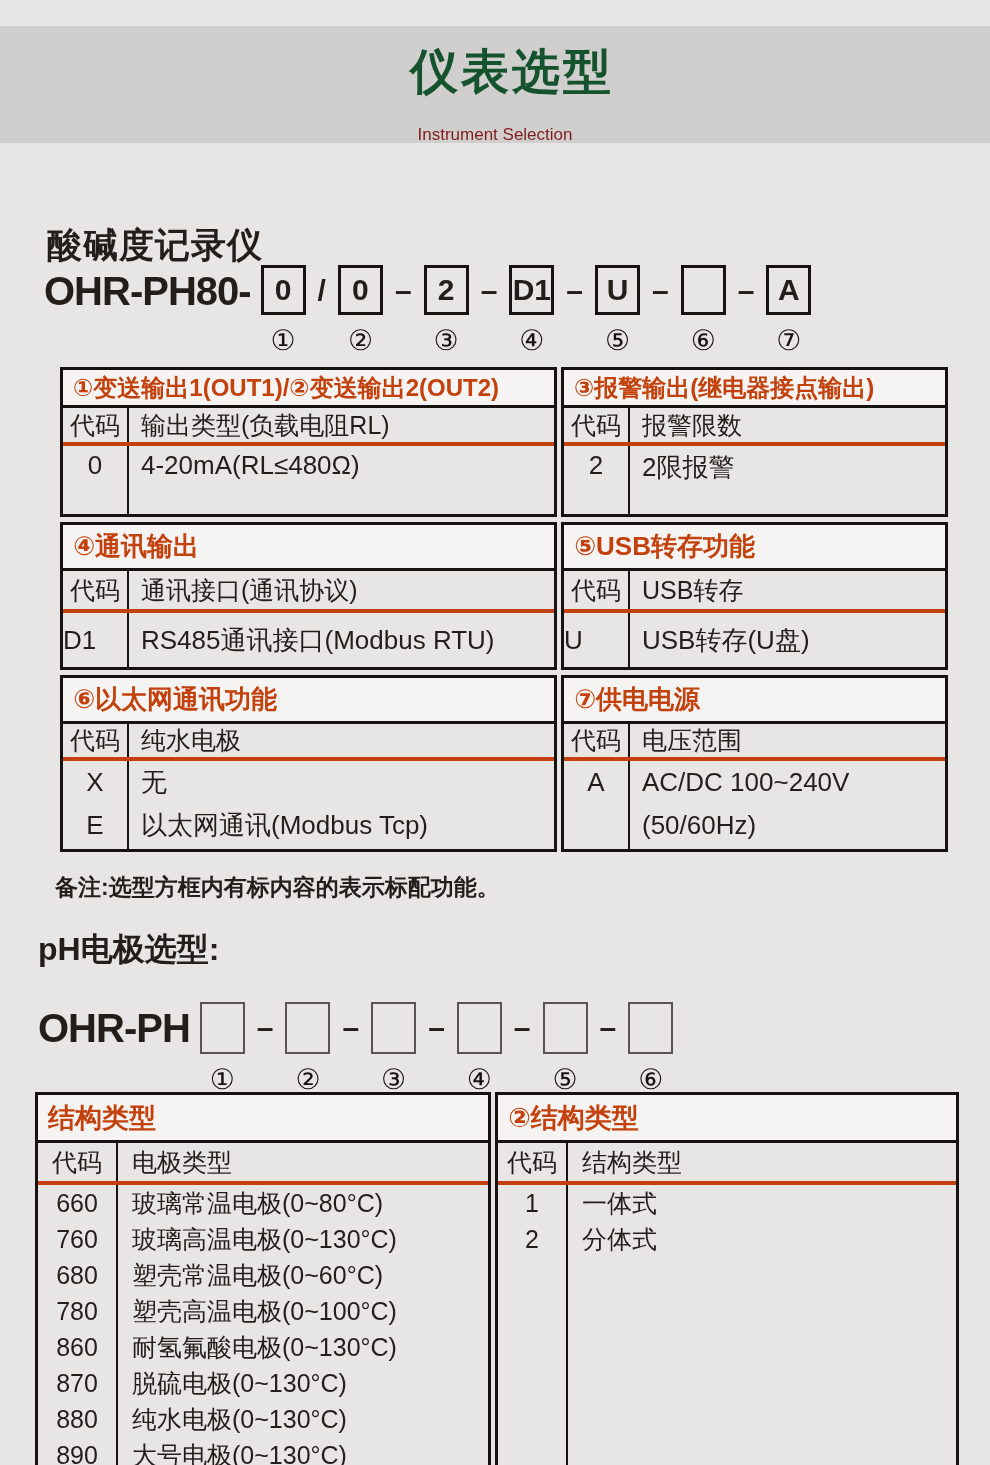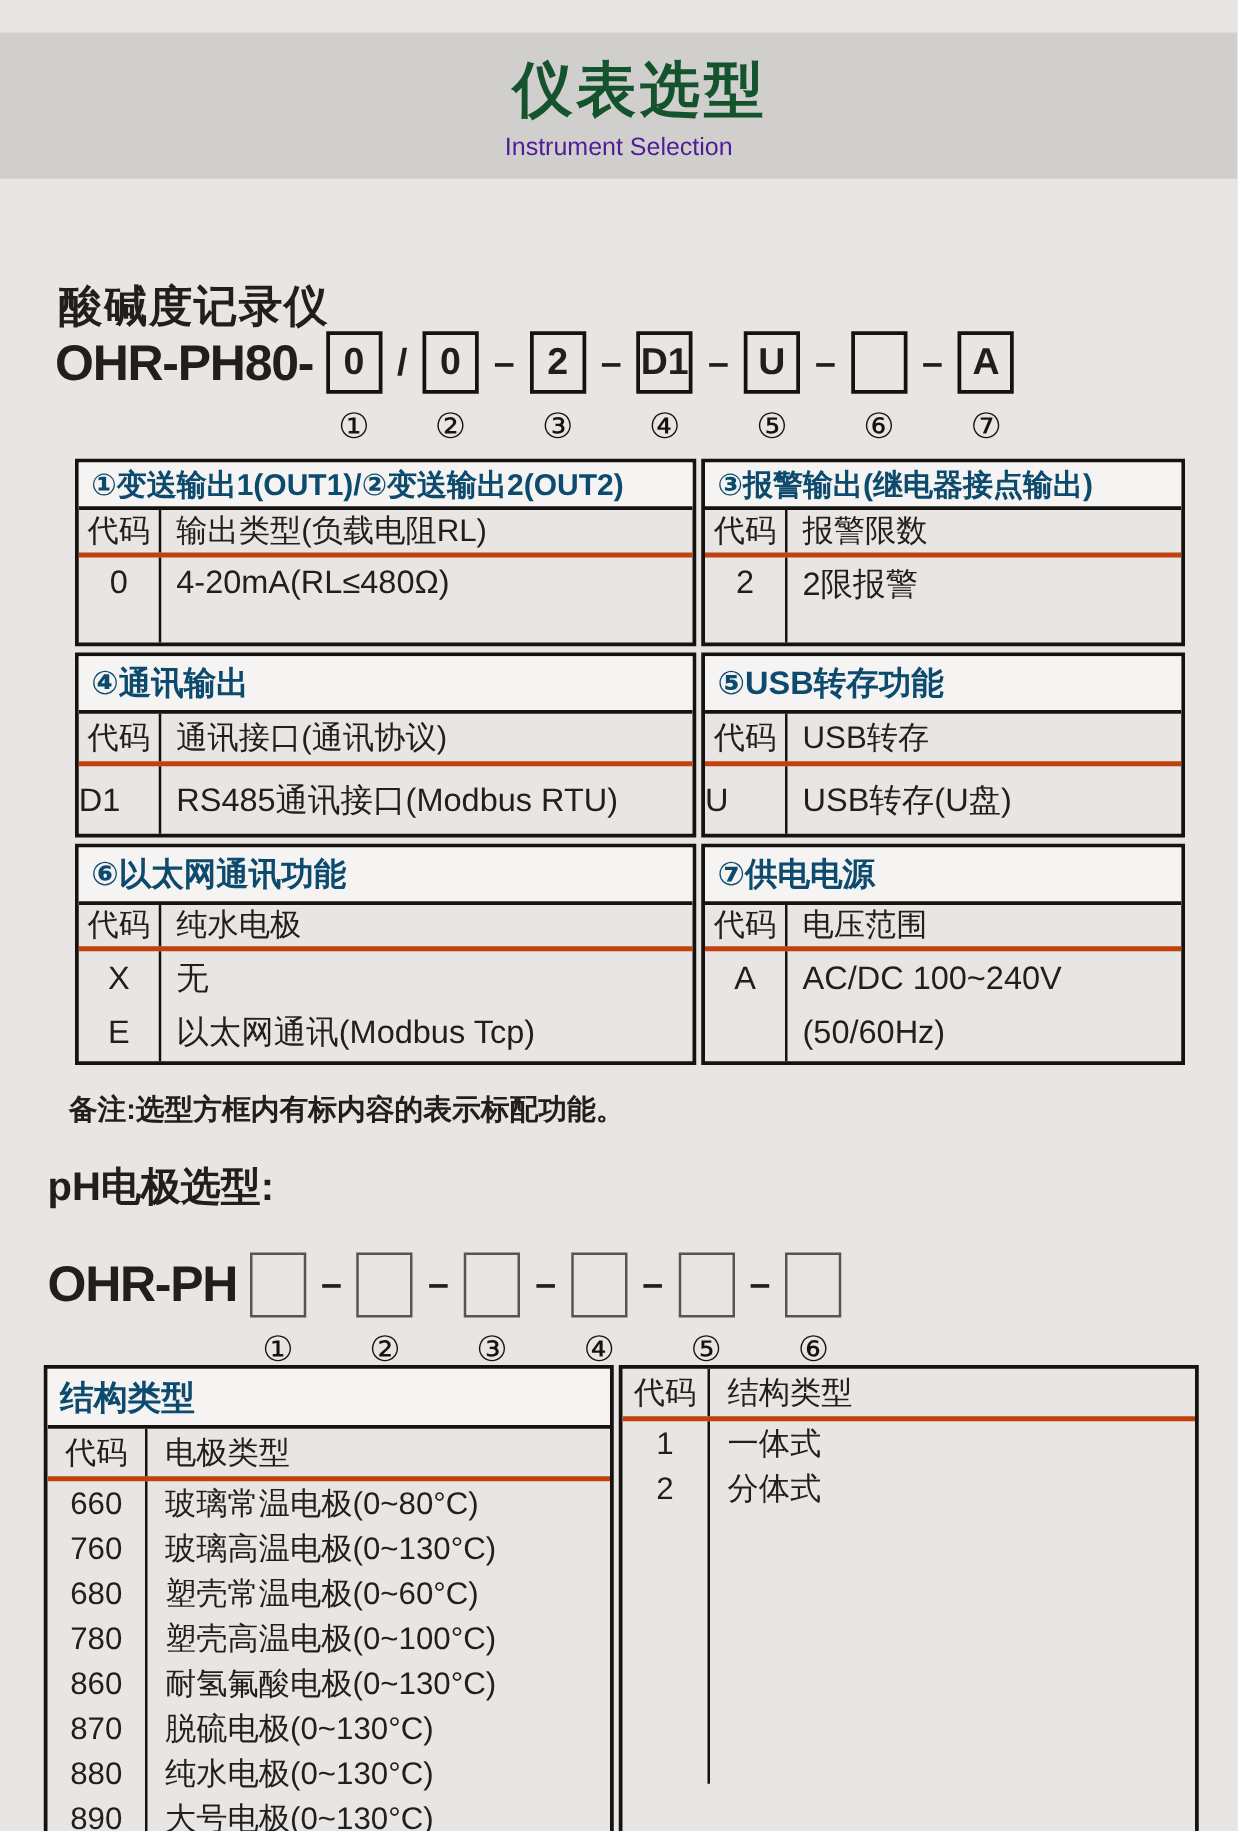--- a/index.html
+++ b/index.html
@@ -3,40 +3,40 @@
 <meta charset="utf-8">
 <style>
   * { margin:0; padding:0; box-sizing:border-box; }
   html,body { width:990px; }
   body { font-family:"Liberation Sans","DejaVu Sans",sans-serif; }
   .page { position:relative; width:990px; height:1465px; background:#e8e6e5; overflow:hidden; color:#241e1a; }
 
   
   .title-band { position:absolute; top:26px; left:0; width:990px; height:117px; background:#d1cfce; text-align:center; }
   .title { padding-top:14px; font-size:48px; font-weight:700; letter-spacing:3px; color:#14532d;margin-left:34px; }
-  .subtitle { margin-top:3px; font-size:20px; color:#4c1d95; }
+  .subtitle { margin-top:21px; font-size:17px; color:#7f1d1d; }
 
   
   .rec-heading { position:absolute; left:47px; top:222px; font-size:35px; font-weight:600; letter-spacing:1px; }
   .model-line { position:absolute; display:flex; align-items:flex-start; }
   .model-line.rec { left:44px; top:265px; }
   .model-line.ele { left:38px; top:982px;margin-top:20px; }
   .model-prefix { font-size:40px; font-weight:700; letter-spacing:-1px; line-height:52px; margin-right:10px; }
   .slot { display:flex; flex-direction:column; align-items:center; }
   .mbox { width:45px; height:50px; border:3px solid #16120f; display:flex; align-items:center; justify-content:center; font-size:30px; font-weight:700; line-height:1; }
   .ele .mbox { border:2px solid #5a5450; height:52px; }
   .mnum { margin-top:9px; font-size:28px; color:#16120f; }
   .msep { height:52px; display:flex; align-items:center; font-size:30px; font-weight:700; padding:0 12px; }
 
   
   .tbl1 { position:absolute; left:60px; top:367px; width:888px; display:flex; flex-direction:column; gap:5px; }
   .sect { display:flex; gap:4px; }
   .half { border:3px solid #16120f; background:#e8e6e5; }
   .l1 { width:497px; } .r1 { width:387px; }
-  .band { background:#f6f4f3; border-bottom:3px solid #16120f; font-weight:700; color:#0c4a6e; padding-left:10px; display:flex; align-items:center; }
+  .band { background:#f6f4f3; border-bottom:3px solid #16120f; font-weight:700; color:#c2410c; padding-left:10px; display:flex; align-items:center; }
   .s1 .band { height:38px; font-size:24px; }
   .s2 .band, .s3 .band { height:46px; font-size:26px; }
   .trow { display:flex; border-bottom:4px solid #c2410c; font-size:25px; }
   .trow:last-child { border-bottom:none; }
   .code { width:66px; border-right:2px solid #16120f; text-align:center; flex-shrink:0; }
   .desc { flex:1; padding-left:12px; }
   .subhead .code,.subhead .desc { line-height:36px; }
   .s1 .subhead .code,.s1 .subhead .desc { line-height:34px; }
   .s1 .data { height:68px; } .s1 .data .code,.s1 .data .desc { padding-top:4px; font-size:26px; }
   .s2 .subhead .code,.s2 .subhead .desc { line-height:38px; }
@@ -261,20 +261,21 @@
           <div class="ln">塑壳常温电极(0~60°C)</div>
           <div class="ln">塑壳高温电极(0~100°C)</div>
           <div class="ln">耐氢氟酸电极(0~130°C)</div>
           <div class="ln">脱硫电极(0~130°C)</div>
           <div class="ln">纯水电极(0~130°C)</div>
           <div class="ln">大号电极(0~130°C)</div>
         </div>
       </div>
     </div>
     <div class="half r2">
+      <div class="band">②结构类型</div>
       <div class="trow subhead">
         <div class="code">代码</div>
         <div class="desc">结构类型</div>
       </div>
       <div class="trow data">
         <div class="code">
           <div class="ln">1</div>
           <div class="ln">2</div>
         </div>
         <div class="desc">

